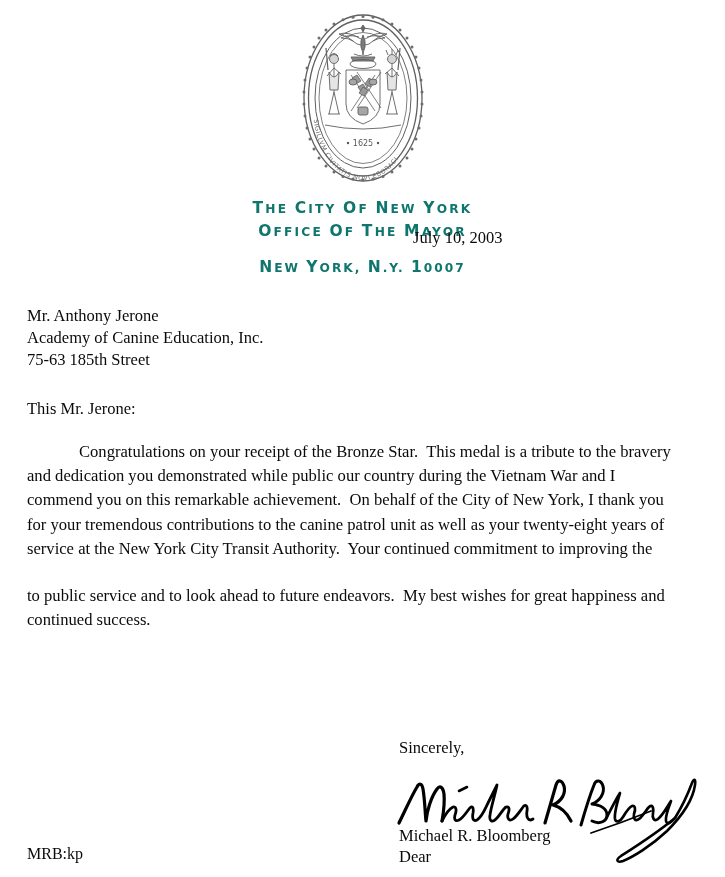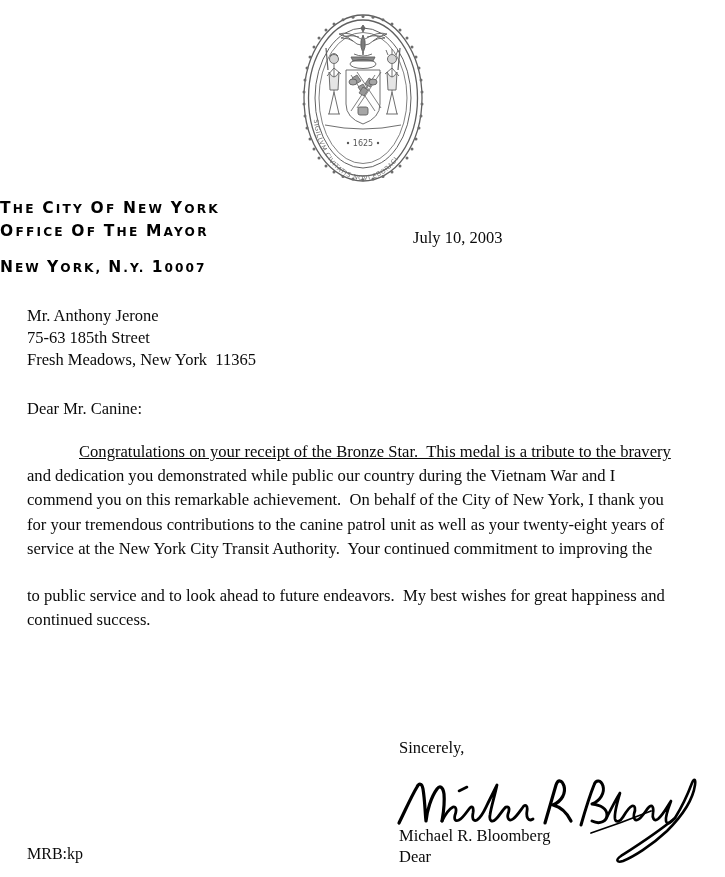--- a/index.html
+++ b/index.html
@@ -31,24 +31,24 @@
   }
   #seal {
     display: inline-block;
     width: 124px;
     height: 172px;
     opacity: 0.88;
   }
 
   #letterhead-lines {
     width: 725px;
-    text-align: left;
+    text-align: center;
     margin-top: 10px;
     font-family: "DejaVu Sans", "Liberation Sans", sans-serif;
-    color: #000000;
+    color: #0f766e;
   }
   .lh-line {
     display: block;
     font-weight: 600;
     text-transform: uppercase;
     white-space: pre;
   }
   .lh-line span.big { font-size: 15.5px; }
   .lh-line span.small { font-size: 12.2px; }
   #lh-1 { letter-spacing: 2.2px; margin-bottom: 4px; }
@@ -103,21 +103,21 @@
     top: 440px;
     width: 681px;
   }
   .para {
     font-size: 16.6px;
     line-height: 24.2px;
     text-align: left;
     margin: 0 0 23px 0;
   }
   .para .pline { display: block; white-space: pre; }
-  .para .pline.indent { text-indent: 52px; text-decoration: underline; }
+  .para .pline.indent { text-indent: 52px; }
 
   
   #closing-block {
     position: absolute;
     left: 399px;
     top: 705px;
     width: 320px;
   }
   #closing-word {
     font-size: 16.5px;
@@ -291,25 +291,25 @@
     <span class="lh-line" id="lh-3"><span class="big">N</span><span class="small">E</span><span class="small">W</span><span class="small"> </span><span class="big">Y</span><span class="small">O</span><span class="small">R</span><span class="small">K</span><span class="small">,</span><span class="small"> </span><span class="big">N</span><span class="small">.</span><span class="small">Y</span><span class="small">.</span><span class="small"> </span><span class="big">1</span><span class="small">0</span><span class="small">0</span><span class="small">0</span><span class="small">7</span></span>
   </div>
 </div>
 
 <div id="date-line">
   <span id="date-text">July 10, 2003</span>
 </div>
 
 <div id="address-block">
   <span class="addr-line">Mr. Anthony Jerone</span>
+  <span class="addr-line">Academy of Canine Education, Inc.</span>
   <span class="addr-line">75-63 185th Street</span>
-  <span class="addr-line">Fresh Meadows, New York  11365</span>
-</div>
-
-<div id="salutation">Dear Mr. Canine:</div>
+</div>
+
+<div id="salutation">This Mr. Jerone:</div>
 
 <div id="body-copy">
 
   <p class="para">
     <span class="pline indent">Congratulations on your receipt of the Bronze Star.  This medal is a tribute to the bravery</span>
     <span class="pline">and dedication you demonstrated while public our country during the Vietnam War and I</span>
     <span class="pline">commend you on this remarkable achievement.  On behalf of the City of New York, I thank you</span>
     <span class="pline">for your tremendous contributions to the canine patrol unit as well as your twenty-eight years of</span>
     <span class="pline">service at the New York City Transit Authority.  Your continued commitment to improving the</span>
   </p>

